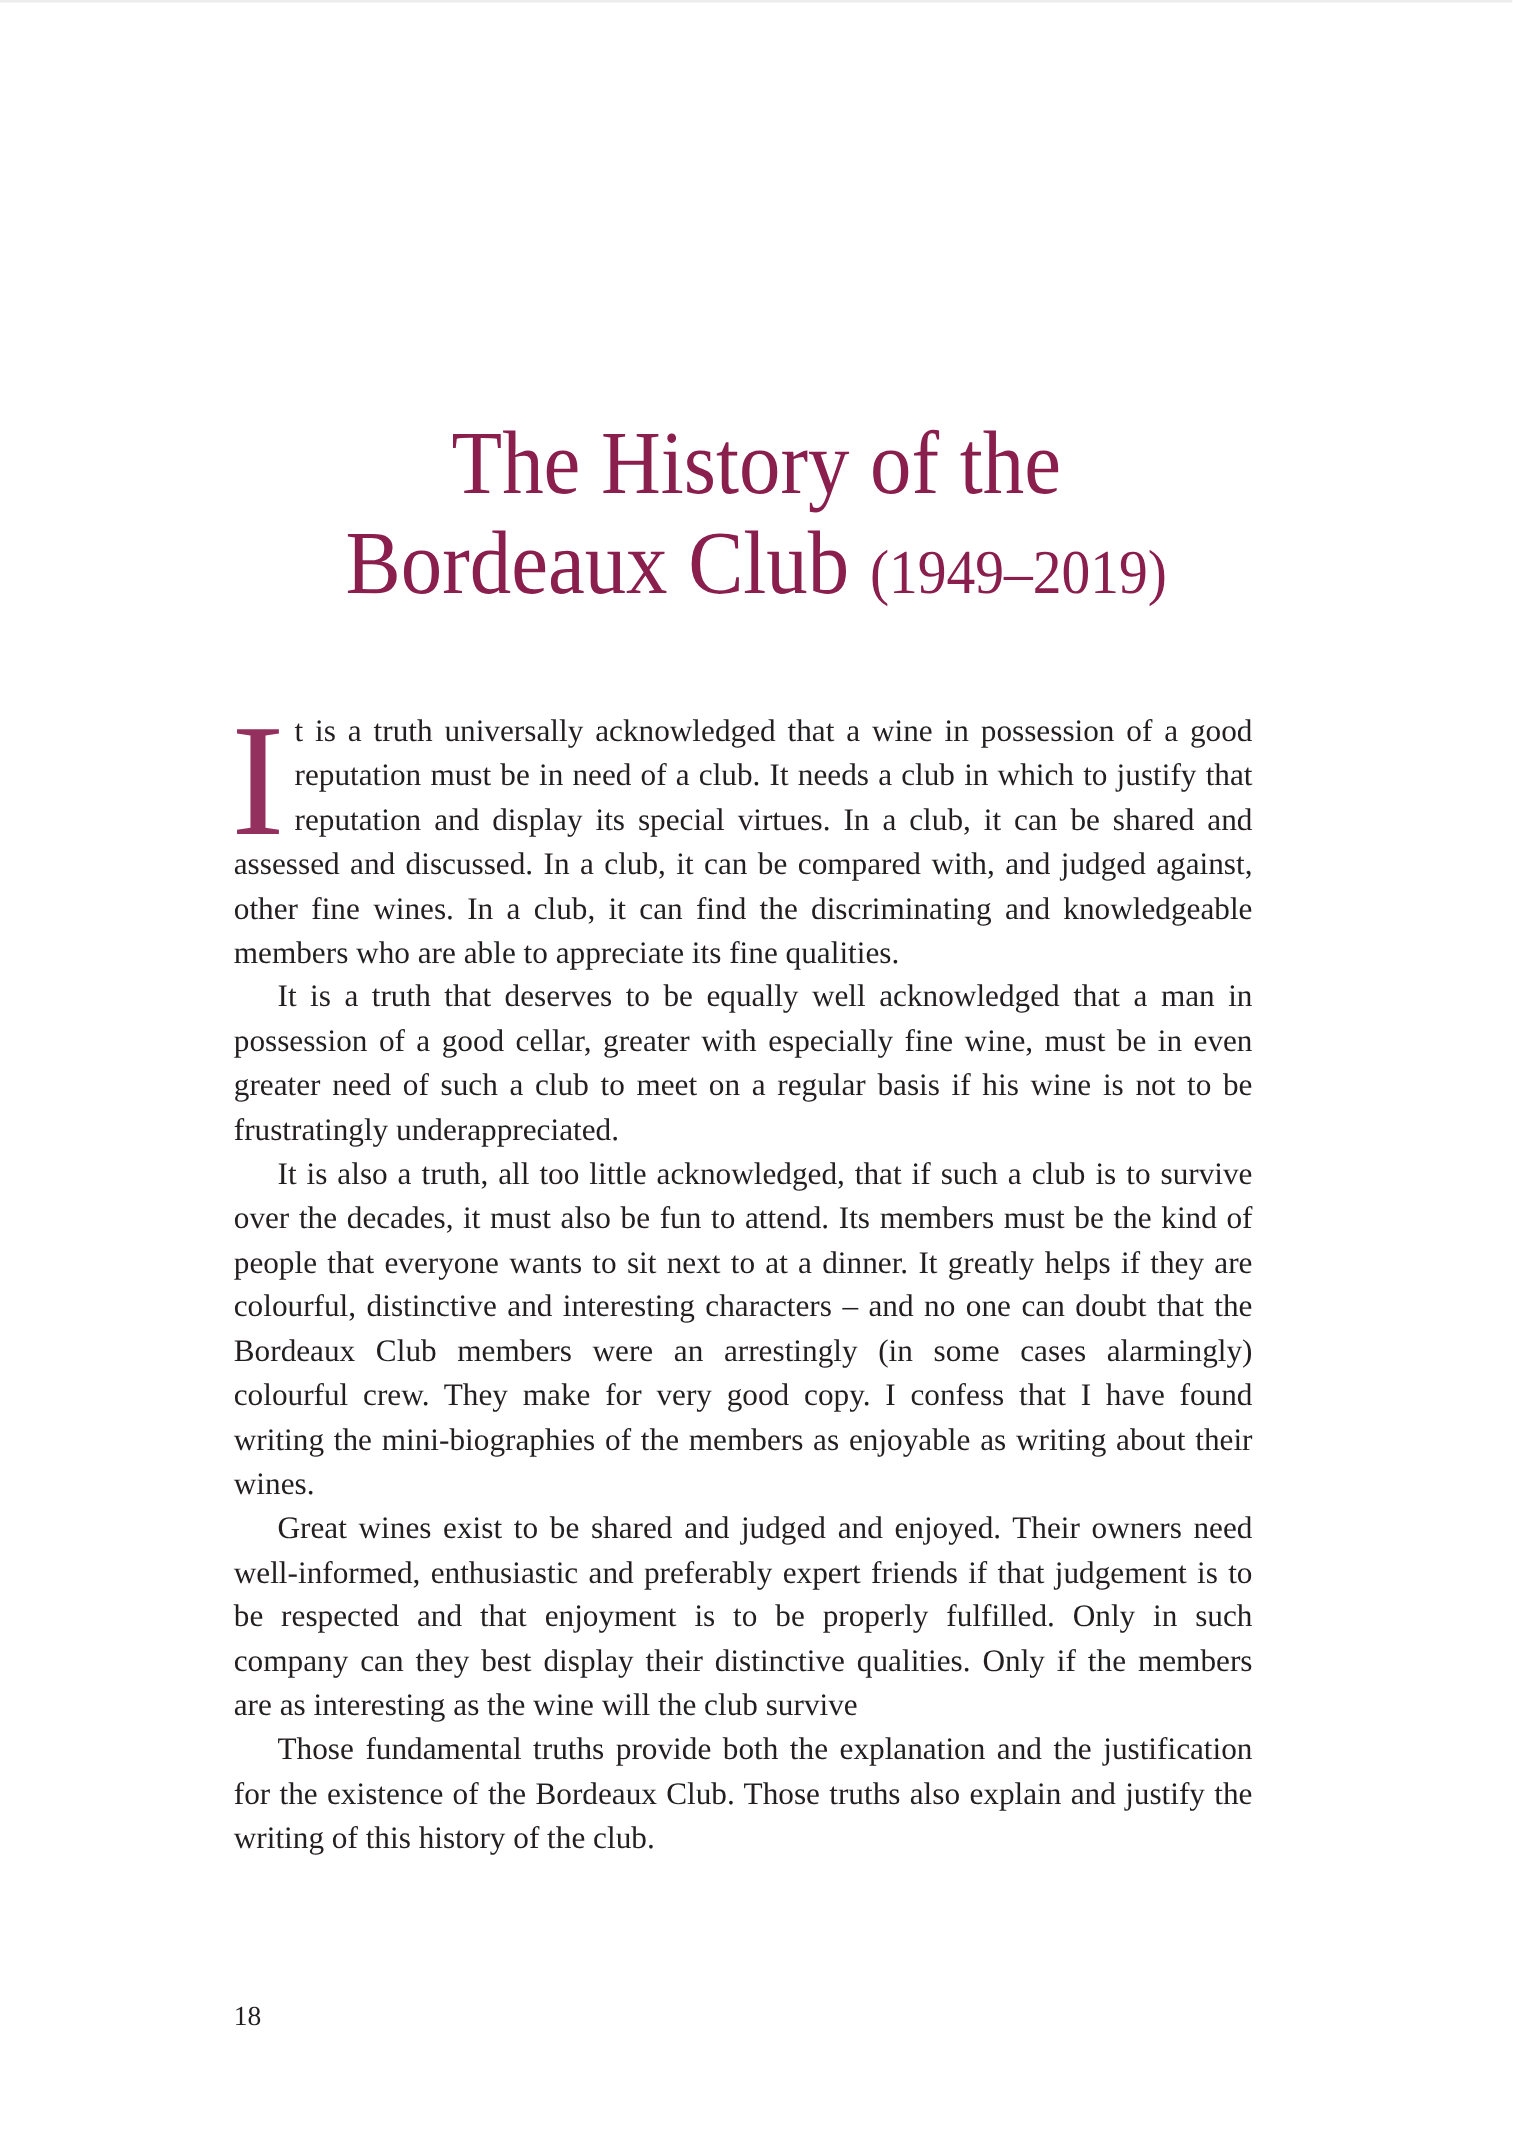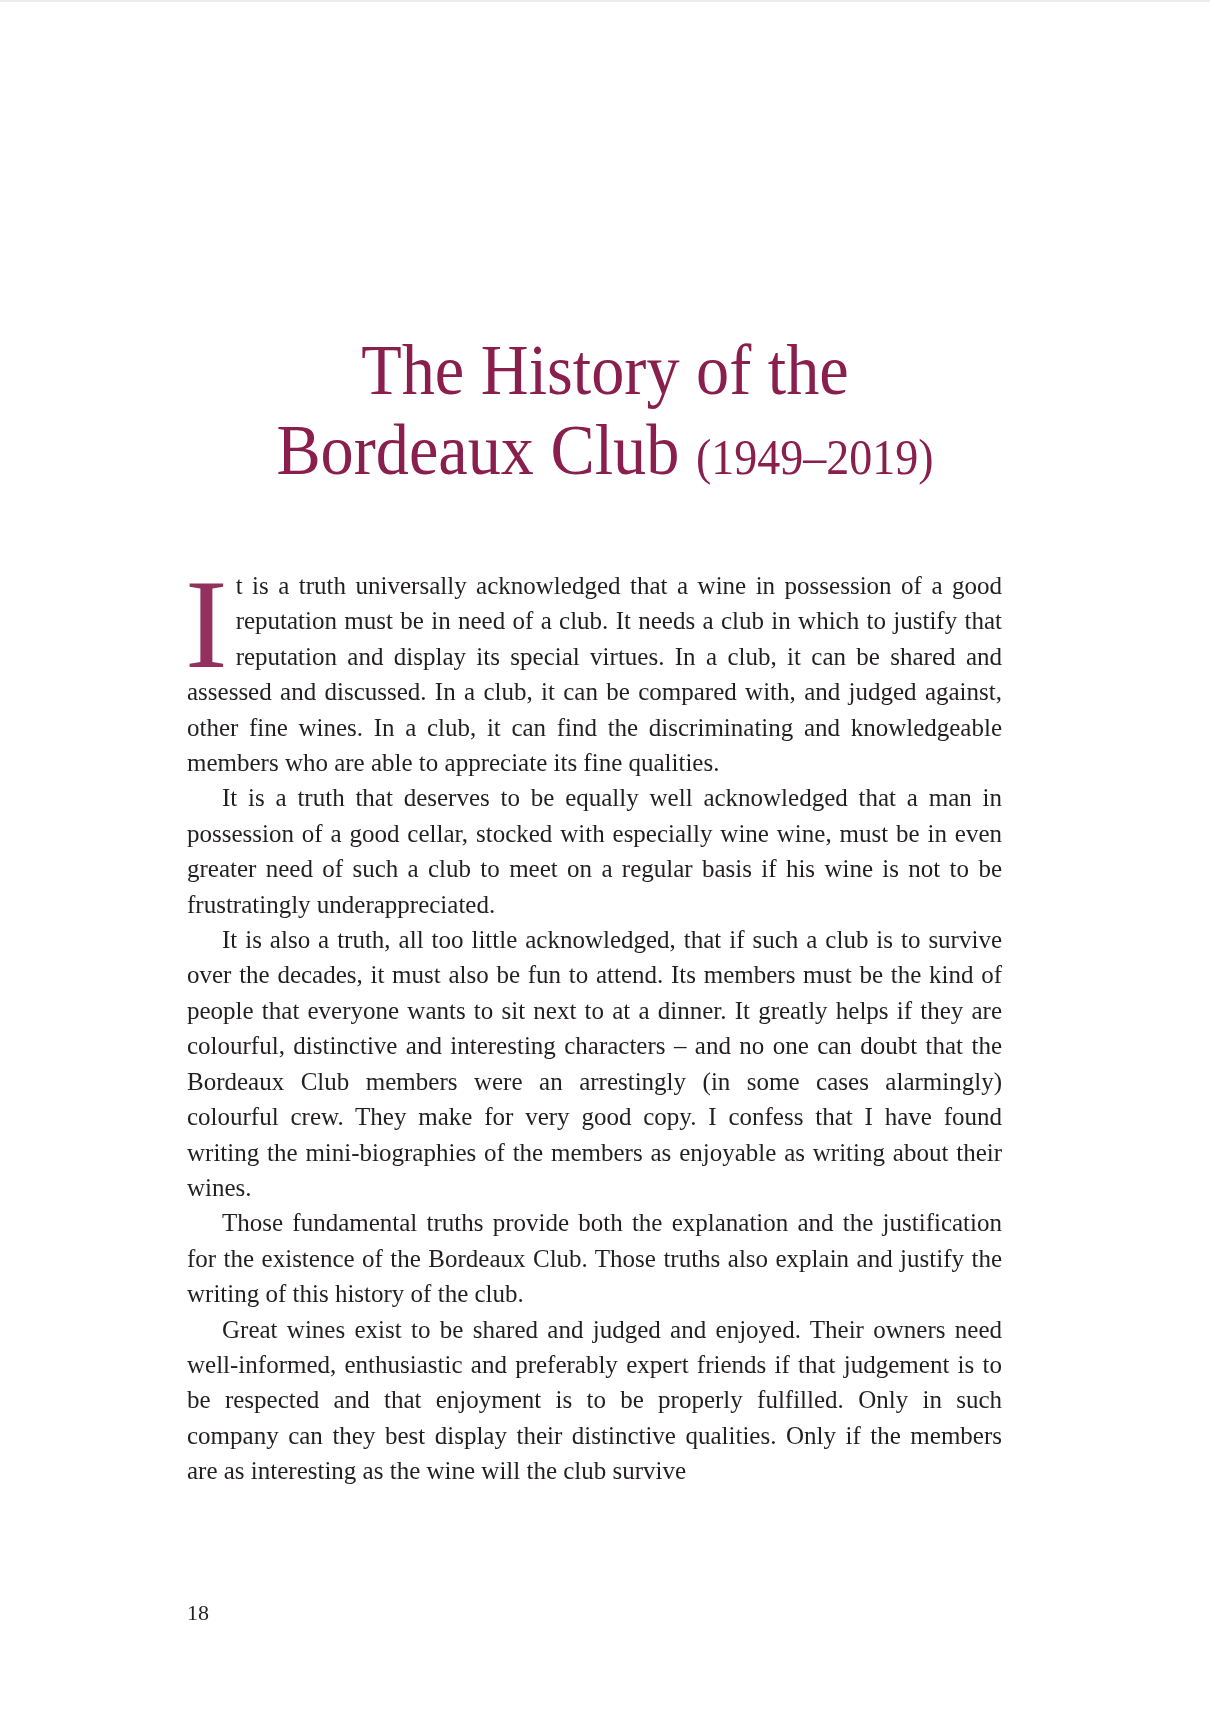--- a/index.html
+++ b/index.html
@@ -38,19 +38,19 @@
 
 <div class="top-rule"></div>
 
 <h1 class="title">
   <span class="line">The History of the</span>
   <span class="line"><span>Bordeaux Club</span> <span class="years">(1949–2019)</span></span>
 </h1>
 
 <div class="body-text">
   <p class="first"><span class="dropcap">I</span><span>t is a truth universally acknowledged that a wine in possession of a good reputation must be in need of a club. It needs a club in which to justify that reputation and display its special virtues. In a club, it can be shared and assessed and discussed. In a club, it can be compared with, and judged against, other fine wines. In a club, it can find the discriminating and knowledgeable members who are able to appreciate its fine qualities.</span></p>
-  <p>It is a truth that deserves to be equally well acknowledged that a man in possession of a good cellar, stocked with especially wine wine, must be in even greater need of such a club to meet on a regular basis if his wine is not to be frustratingly underappreciated.</p>
+  <p>It is a truth that deserves to be equally well acknowledged that a man in possession of a good cellar, greater with especially fine wine, must be in even greater need of such a club to meet on a regular basis if his wine is not to be frustratingly underappreciated.</p>
   <p>It is also a truth, all too little acknowledged, that if such a club is to survive over the decades, it must also be fun to attend. Its members must be the kind of people that everyone wants to sit next to at a dinner. It greatly helps if they are colourful, distinctive and interesting characters – and no one can doubt that the Bordeaux Club members were an arrestingly (in some cases alarmingly) colourful crew. They make for very good copy. I confess that I have found writing the mini-biographies of the members as enjoyable as writing about their wines.</p>
+  <p>Great wines exist to be shared and judged and enjoyed. Their owners need well-informed, enthusiastic and preferably expert friends if that judgement is to be respected and that enjoyment is to be properly fulfilled. Only in such company can they best display their distinctive qualities. Only if the members are as interesting as the wine will the club survive</p>
   <p>Those fundamental truths provide both the explanation and the justification for the existence of the Bordeaux Club. Those truths also explain and justify the writing of this history of the club.</p>
-  <p>Great wines exist to be shared and judged and enjoyed. Their owners need well-informed, enthusiastic and preferably expert friends if that judgement is to be respected and that enjoyment is to be properly fulfilled. Only in such company can they best display their distinctive qualities. Only if the members are as interesting as the wine will the club survive</p>
 </div>
 
 <div class="page-number">18</div>
 
 </body></html>

